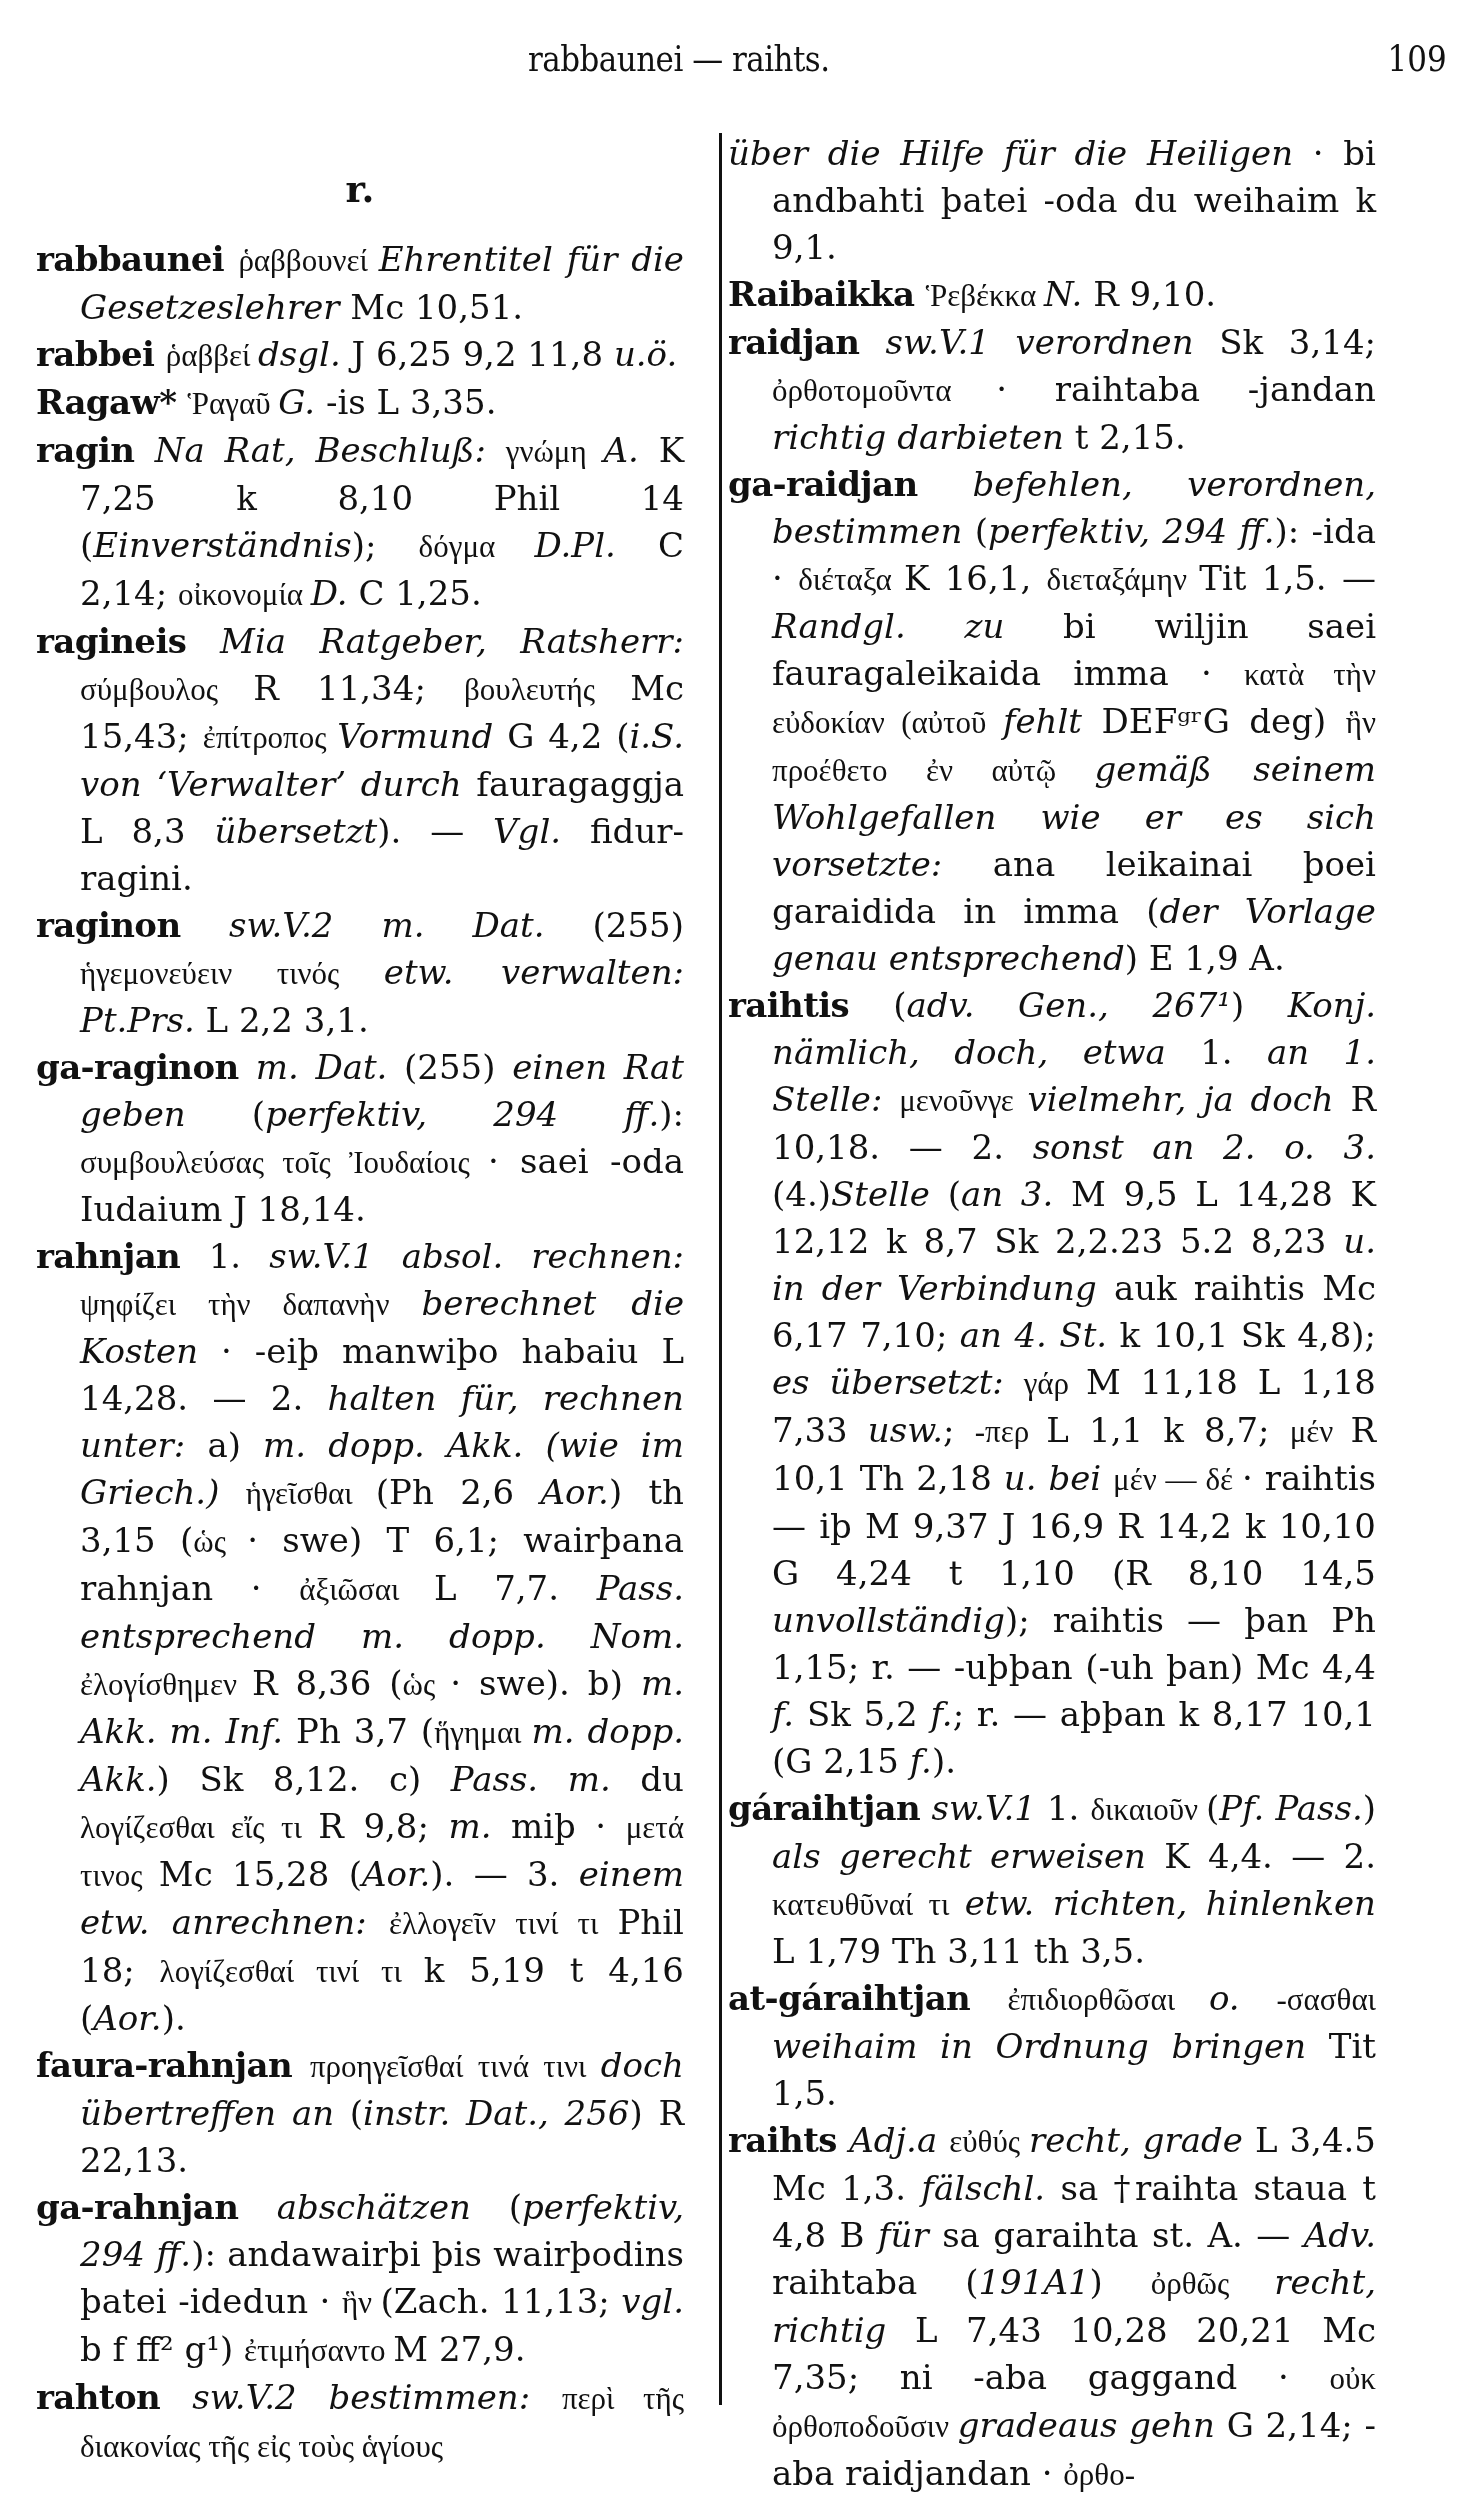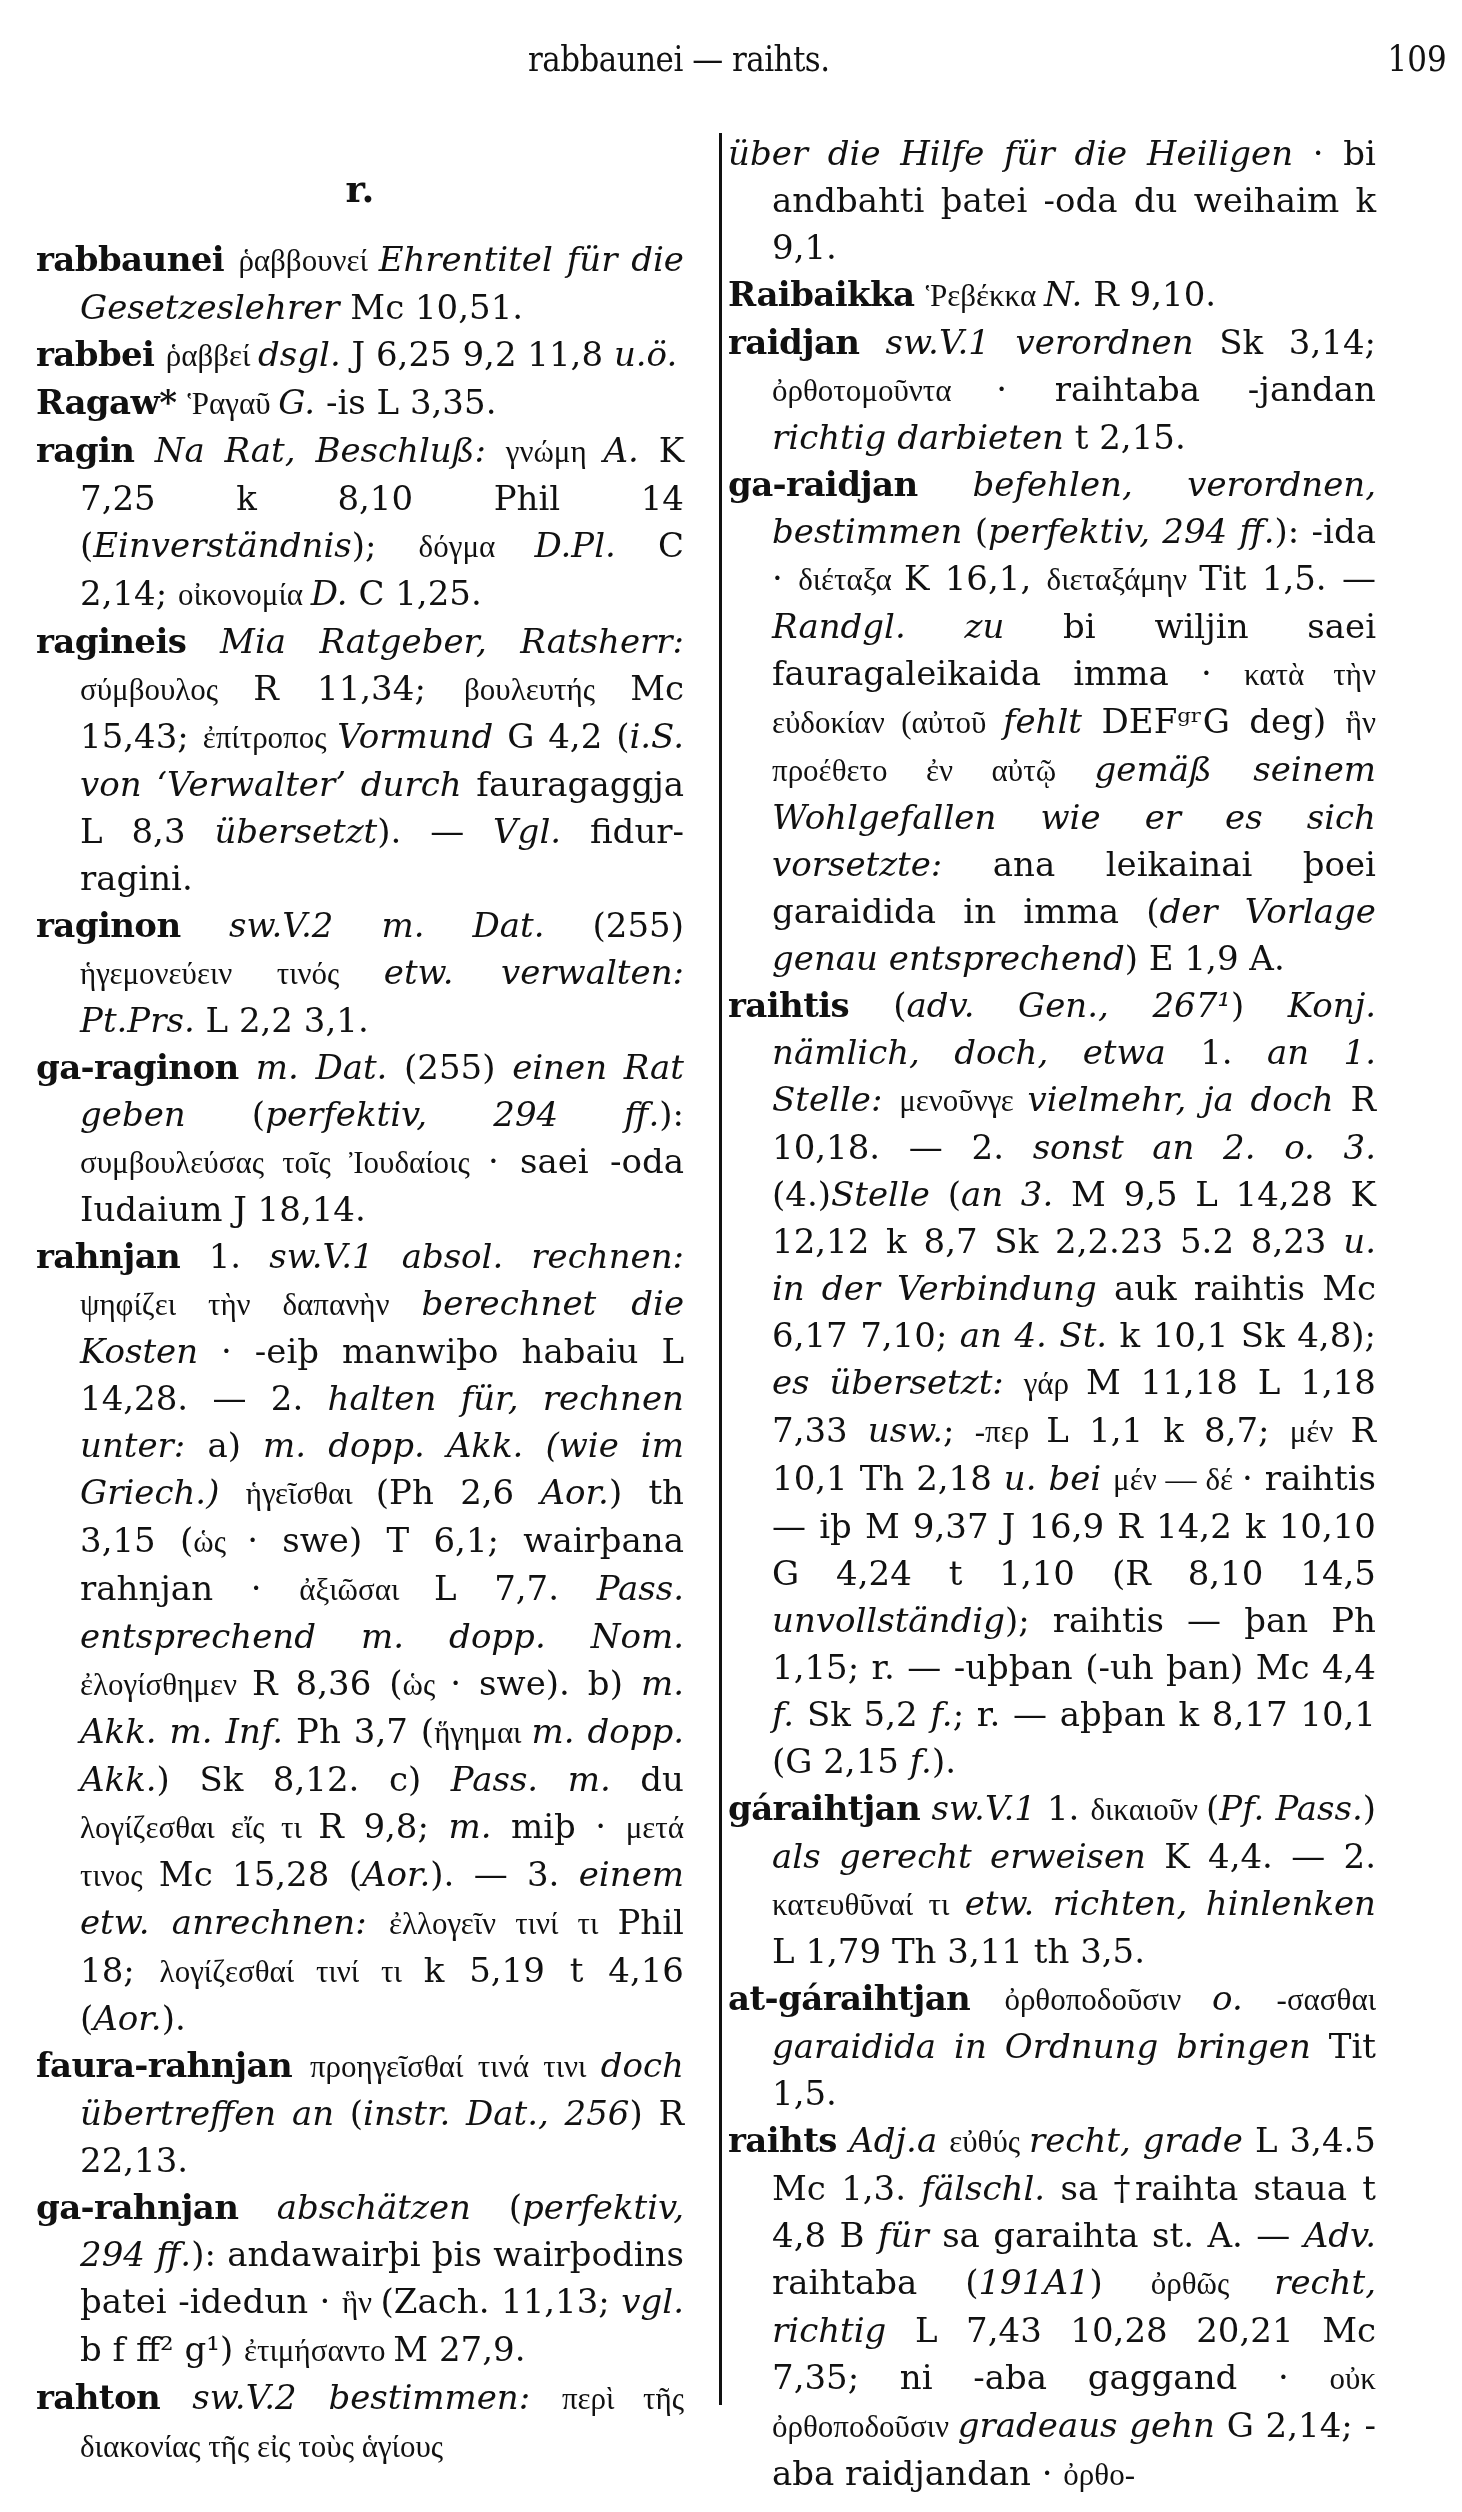--- a/index.html
+++ b/index.html
@@ -73,17 +73,17 @@
 <div class="divider"></div>
 
 <div class="column col-right">
   <div id="right-entries">
       <p class="entry"><span class="seg it">über die Hilfe für die Heiligen </span><span class="seg rm">· bi andbahti þatei -oda du weihaim k 9,1.</span></p>
       <p class="entry"><span class="seg hw">Raibaikka </span><span class="seg gr">Ῥεβέκκα </span><span class="seg it">N. </span><span class="seg rm">R 9,10.</span></p>
       <p class="entry"><span class="seg hw">raidjan </span><span class="seg it">sw.V.1 verordnen </span><span class="seg rm">Sk 3,14; </span><span class="seg gr">ὀρθοτομοῦντα </span><span class="seg rm">· raihtaba -jandan </span><span class="seg it">richtig darbieten </span><span class="seg rm">t 2,15.</span></p>
       <p class="entry"><span class="seg hw">ga-raidjan </span><span class="seg it">befehlen, verordnen, bestimmen </span><span class="seg rm">(</span><span class="seg it">perfektiv, 294 ff.</span><span class="seg rm">): -ida · </span><span class="seg gr">διέταξα </span><span class="seg rm">K 16,1, </span><span class="seg gr">διεταξάμην </span><span class="seg rm">Tit 1,5. — </span><span class="seg it">Randgl. zu </span><span class="seg rm">bi wiljin saei fauragaleikaida imma · </span><span class="seg gr">κατὰ τὴν εὐδοκίαν (αὐτοῦ </span><span class="seg it">fehlt </span><span class="seg rm">DEFᵍʳG deg) </span><span class="seg gr">ἣν προέθετο ἐν αὐτῷ </span><span class="seg it">gemäß seinem Wohlgefallen wie er es sich vorsetzte: </span><span class="seg rm">ana leikainai þoei garaidida in imma (</span><span class="seg it">der Vorlage genau entsprechend</span><span class="seg rm">) E 1,9 A.</span></p>
       <p class="entry"><span class="seg hw">raihtis </span><span class="seg rm">(</span><span class="seg it">adv. Gen., 267¹</span><span class="seg rm">) </span><span class="seg it">Konj. nämlich, doch, etwa </span><span class="seg rm">1. </span><span class="seg it">an 1. Stelle: </span><span class="seg gr">μενοῦνγε </span><span class="seg it">vielmehr, ja doch </span><span class="seg rm">R 10,18. — 2. </span><span class="seg it">sonst an 2. o. 3. </span><span class="seg rm">(4.)</span><span class="seg it">Stelle </span><span class="seg rm">(</span><span class="seg it">an 3. </span><span class="seg rm">M 9,5 L 14,28 K 12,12 k 8,7 Sk 2,2.23 5.2 8,23 </span><span class="seg it">u. in der Verbindung </span><span class="seg rm">auk raihtis Mc 6,17 7,10; </span><span class="seg it">an 4. St. </span><span class="seg rm">k 10,1 Sk 4,8); </span><span class="seg it">es übersetzt: </span><span class="seg gr">γάρ </span><span class="seg rm">M 11,18 L 1,18 7,33 </span><span class="seg it">usw.</span><span class="seg rm">; </span><span class="seg gr">-περ </span><span class="seg rm">L 1,1 k 8,7; </span><span class="seg gr">μέν </span><span class="seg rm">R 10,1 Th 2,18 </span><span class="seg it">u. bei </span><span class="seg gr">μέν — δέ </span><span class="seg rm">· raihtis — iþ M 9,37 J 16,9 R 14,2 k 10,10 G 4,24 t 1,10 (R 8,10 14,5 </span><span class="seg it">unvollständig</span><span class="seg rm">); raihtis — þan Ph 1,15; r. — -uþþan (-uh þan) Mc 4,4 </span><span class="seg it">f.</span><span class="seg rm"> Sk 5,2 </span><span class="seg it">f.</span><span class="seg rm">; r. — aþþan k 8,17 10,1 (G 2,15 </span><span class="seg it">f.</span><span class="seg rm">).</span></p>
       <p class="entry"><span class="seg hw">gáraihtjan </span><span class="seg it">sw.V.1 </span><span class="seg rm">1. </span><span class="seg gr">δικαιοῦν </span><span class="seg rm">(</span><span class="seg it">Pf. Pass.</span><span class="seg rm">) </span><span class="seg it">als gerecht erweisen </span><span class="seg rm">K 4,4. — 2. </span><span class="seg gr">κατευθῦναί τι </span><span class="seg it">etw. richten, hinlenken </span><span class="seg rm">L 1,79 Th 3,11 th 3,5.</span></p>
-      <p class="entry"><span class="seg hw">at-gáraihtjan </span><span class="seg gr">ὀρθοποδοῦσιν </span><span class="seg it">o. </span><span class="seg gr">-σασθαι </span><span class="seg it">garaidida in Ordnung bringen </span><span class="seg rm">Tit 1,5.</span></p>
+      <p class="entry"><span class="seg hw">at-gáraihtjan </span><span class="seg gr">ἐπιδιορθῶσαι </span><span class="seg it">o. </span><span class="seg gr">-σασθαι </span><span class="seg it">weihaim in Ordnung bringen </span><span class="seg rm">Tit 1,5.</span></p>
       <p class="entry"><span class="seg hw">raihts </span><span class="seg it">Adj.a </span><span class="seg gr">εὐθύς </span><span class="seg it">recht, grade </span><span class="seg rm">L 3,4.5 Mc 1,3. </span><span class="seg it">fälschl. </span><span class="seg rm">sa †raihta staua t 4,8 B </span><span class="seg it">für </span><span class="seg rm">sa garaihta st. A. — </span><span class="seg it">Adv. </span><span class="seg rm">raihtaba (</span><span class="seg it">191A1</span><span class="seg rm">) </span><span class="seg gr">ὀρθῶς </span><span class="seg it">recht, richtig </span><span class="seg rm">L 7,43 10,28 20,21 Mc 7,35; ni -aba gaggand · </span><span class="seg gr">οὐκ ὀρθοποδοῦσιν </span><span class="seg it">gradeaus gehn </span><span class="seg rm">G 2,14; -aba raidjandan · </span><span class="seg gr">ὀρθο-</span></p>
     </div>
 </div>
 
 
 </body></html>

